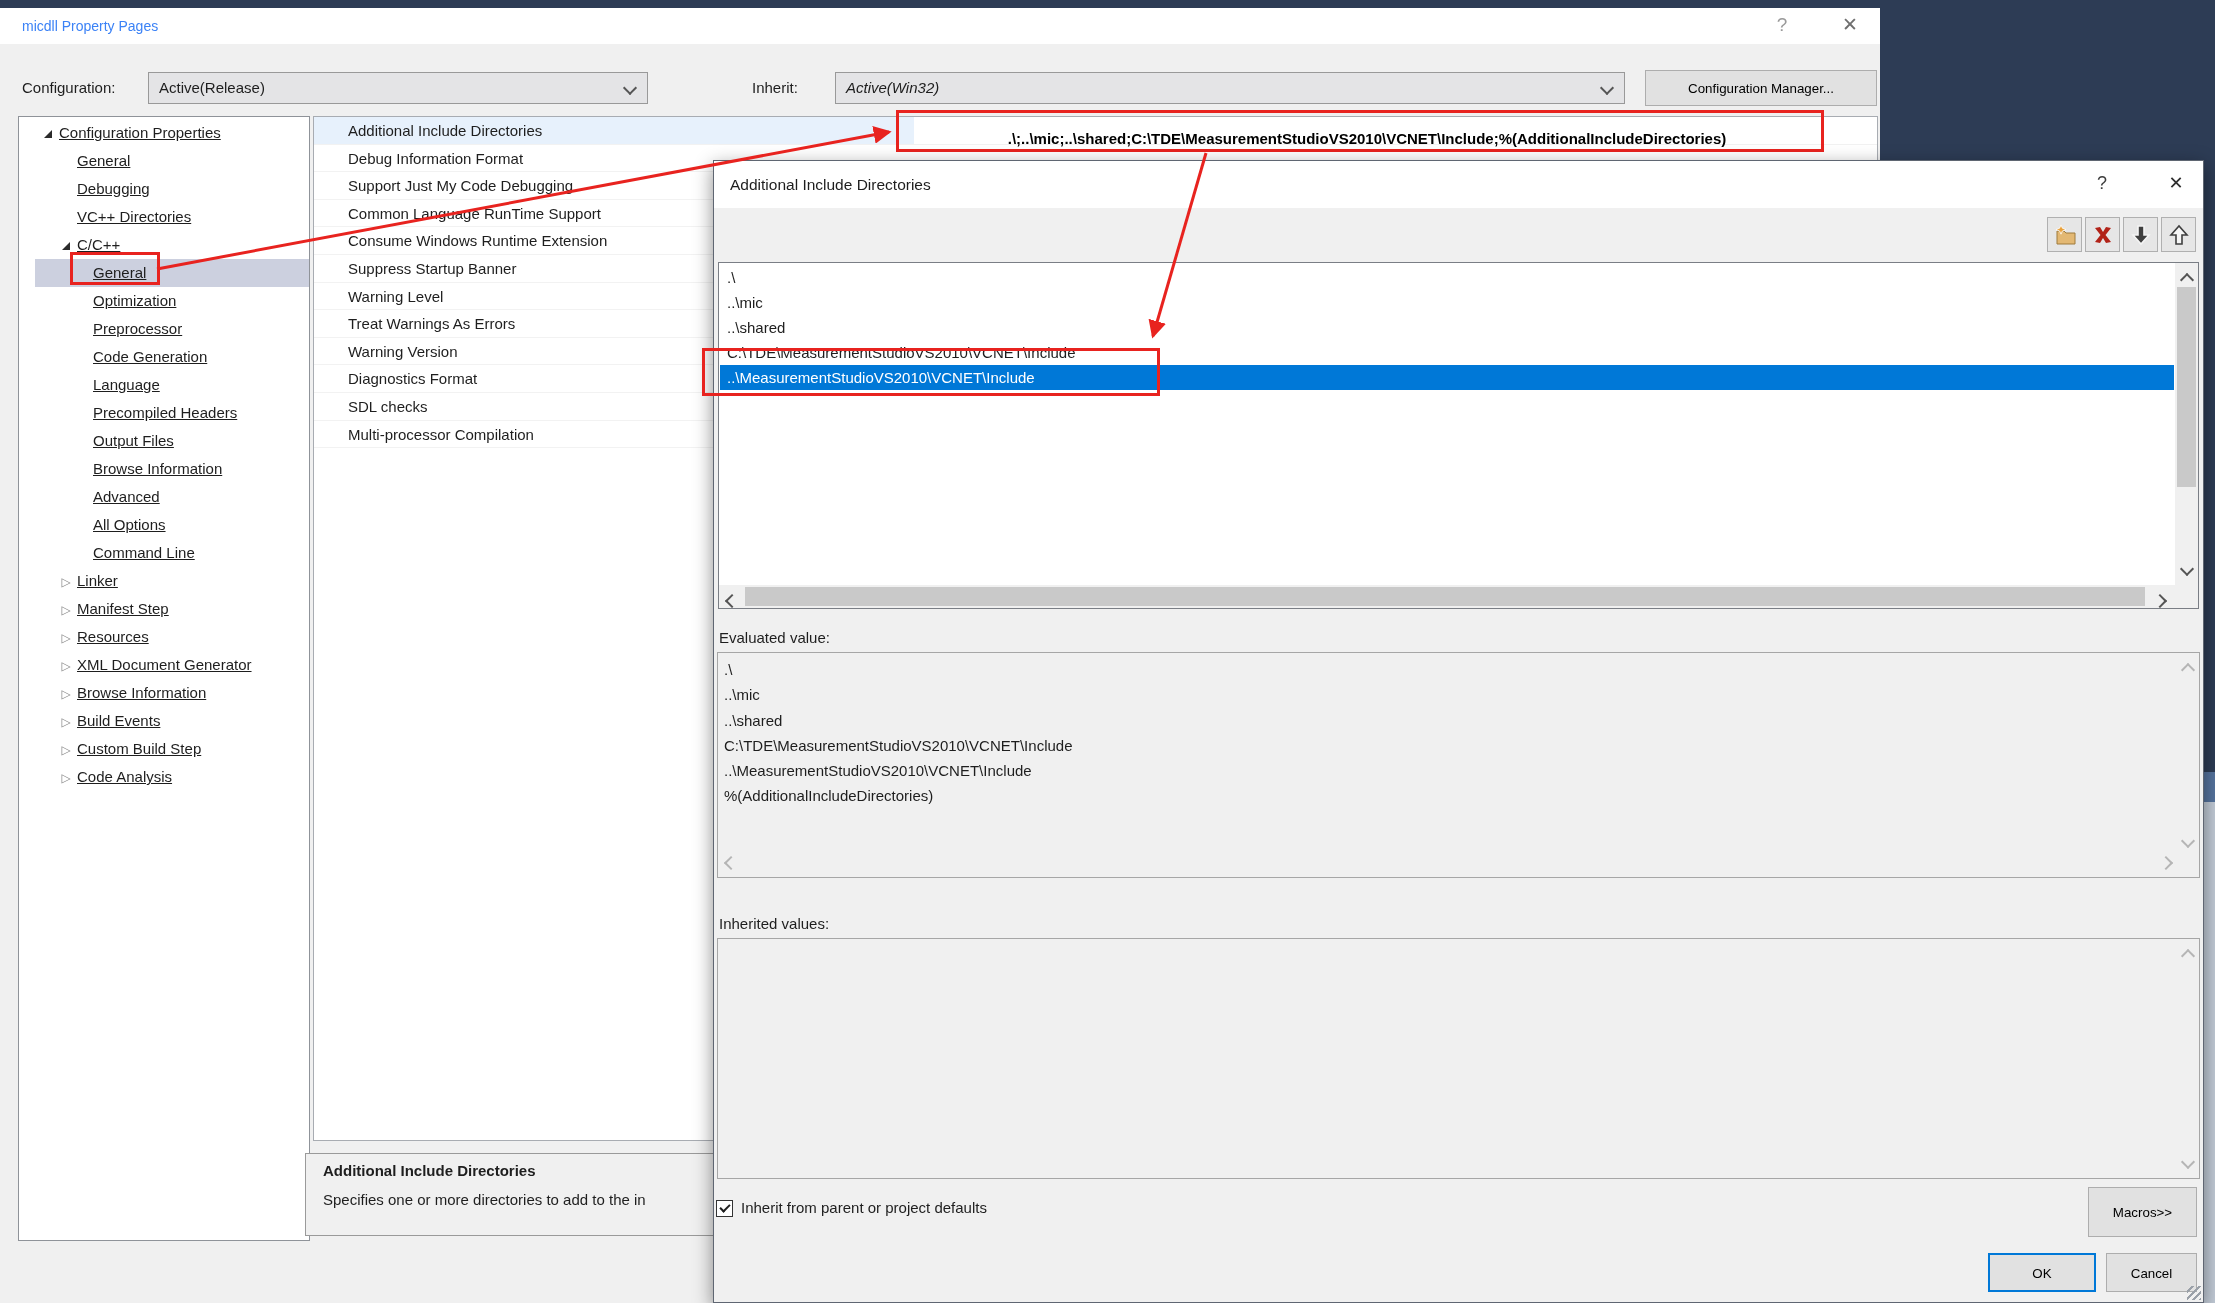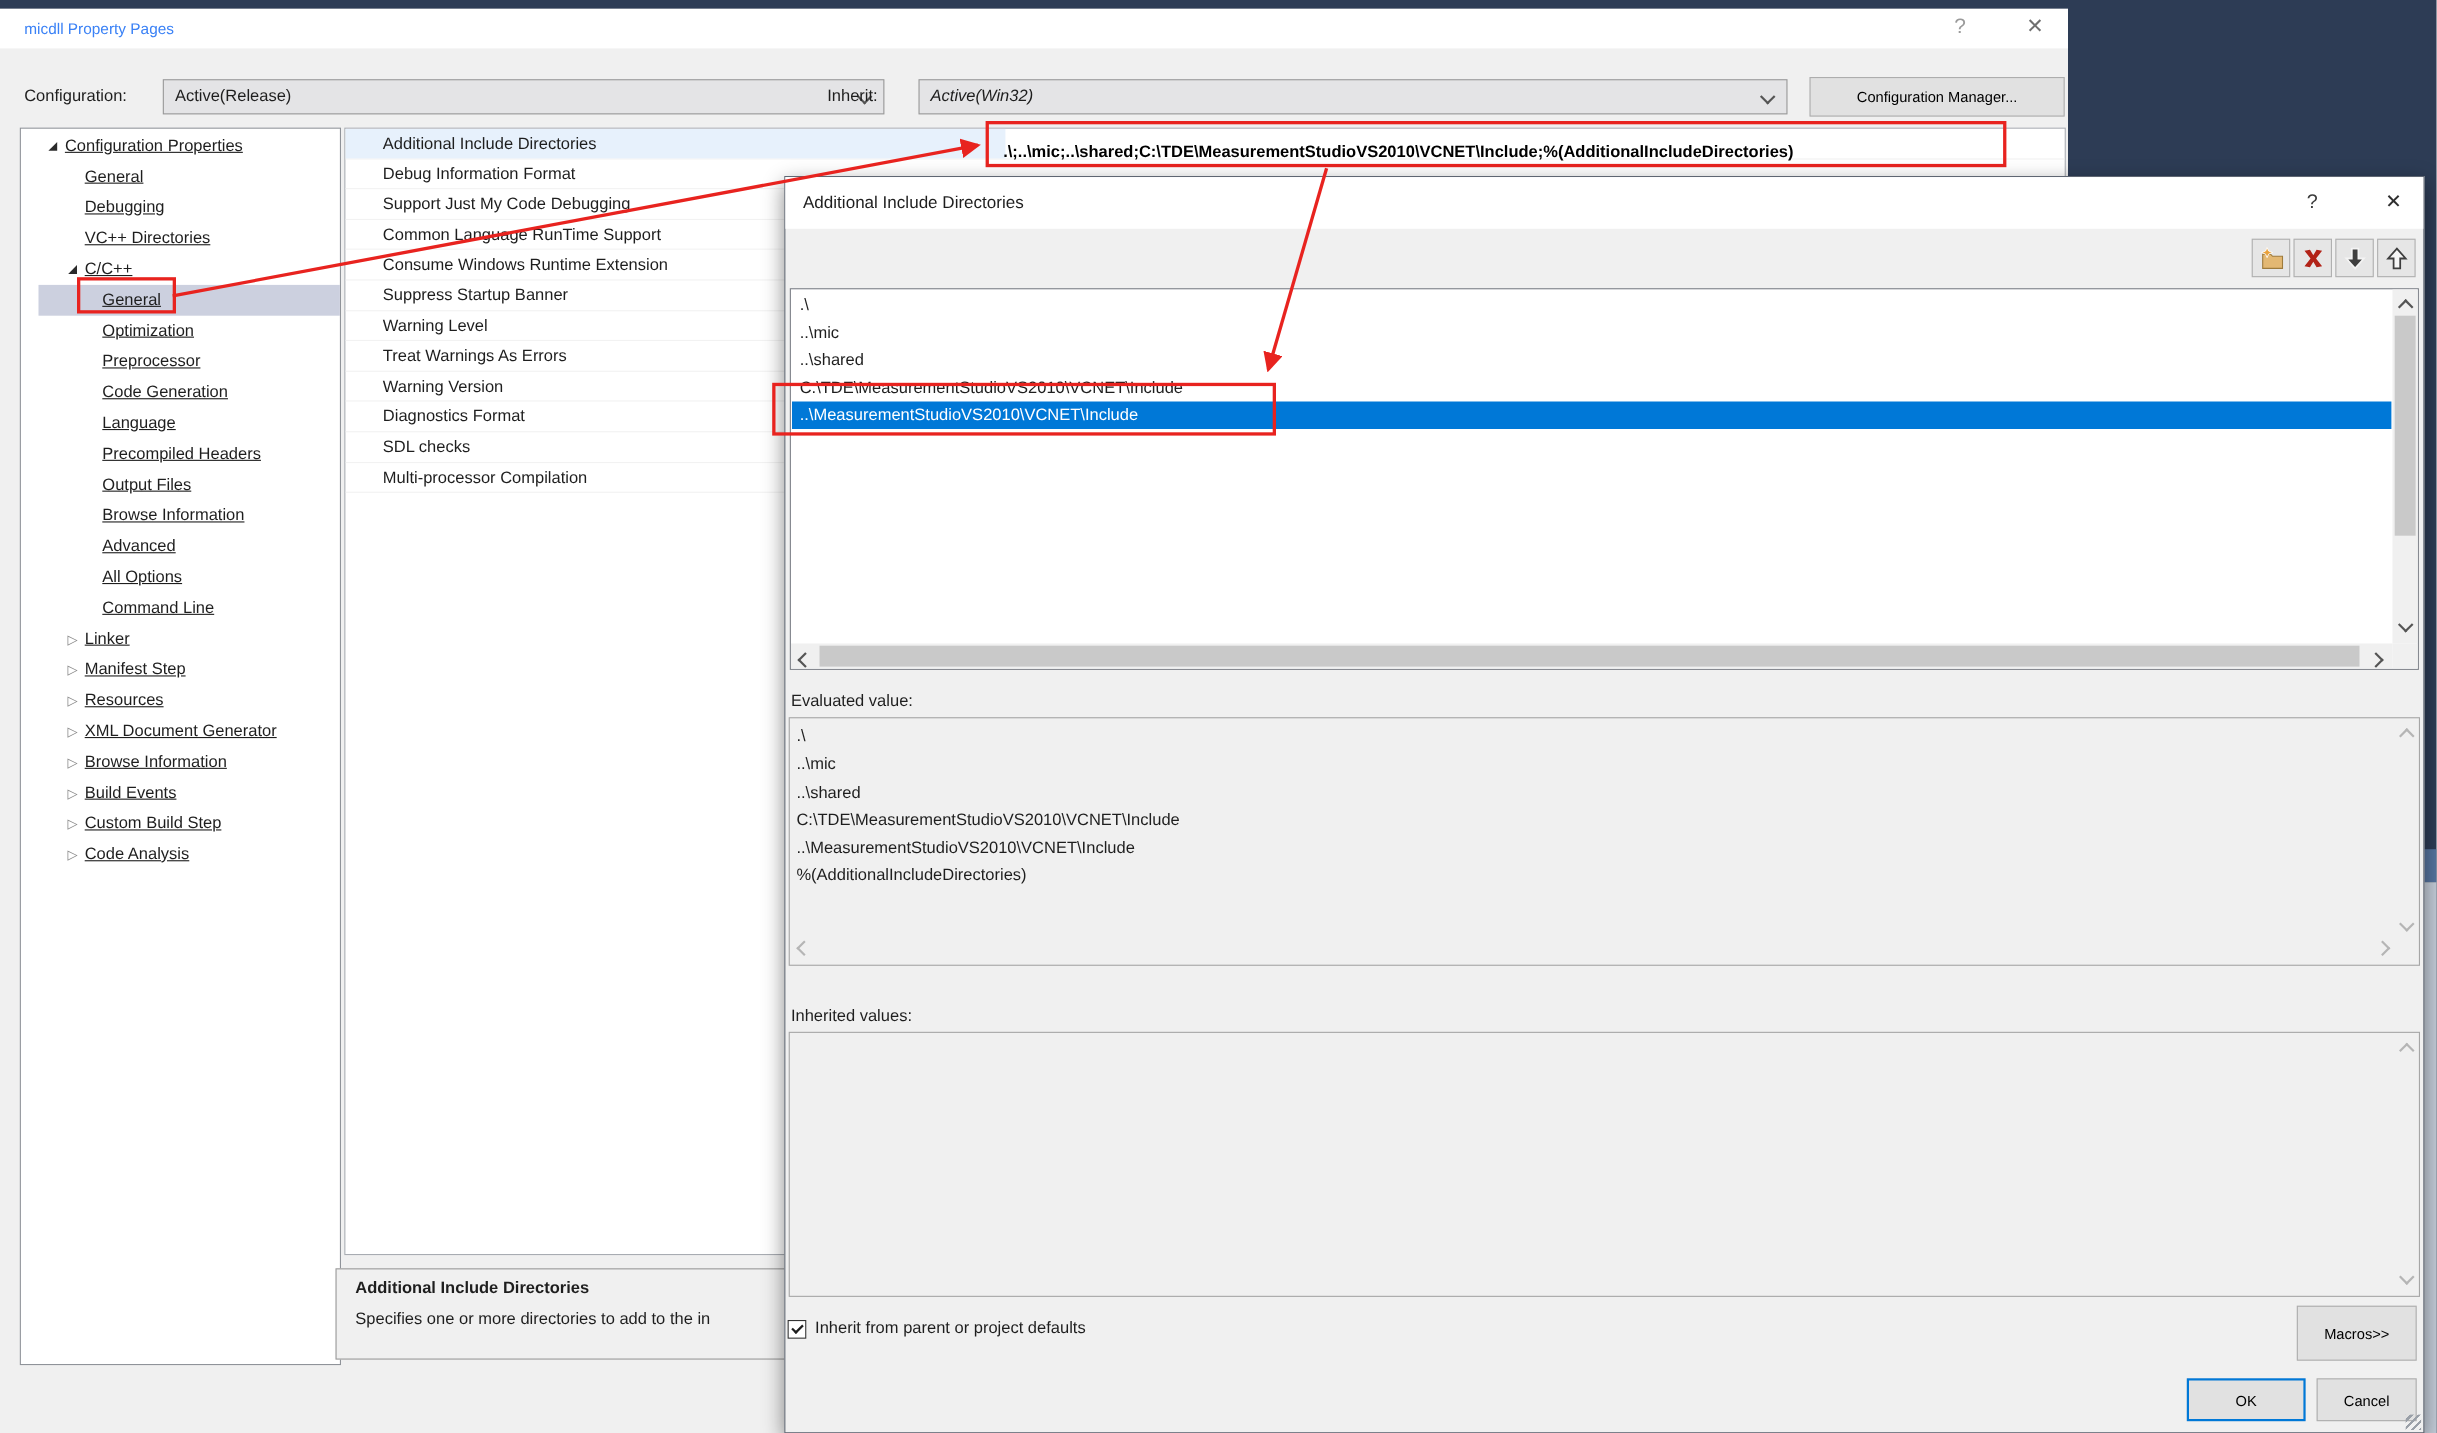--- a/index.html
+++ b/index.html
@@ -19,21 +19,21 @@
   
   .main-dialog{left:0;top:8px;width:1880px;height:1295px;background:#f0f0f0;}
   .md-titlebar{left:0;top:0;width:1880px;height:36px;background:#ffffff;}
   .md-title{left:22px;top:0;height:36px;line-height:36px;color:#3b82f6;font-size:14px;}
   .md-help{left:1762px;top:0;width:40px;height:36px;line-height:34px;text-align:center;color:#9a9a9a;font-size:19px;}
   .md-close{left:1828px;top:0;width:44px;height:36px;line-height:34px;text-align:center;color:#6f6f6f;font-size:19px;}
 
   .cfg-label{left:22px;top:64px;height:32px;line-height:32px;}
   .combo{background:#e4e4e6;border:1px solid #999;box-sizing:border-box;height:32px;line-height:30px;}
   .combo .val{position:absolute;left:10px;top:0;line-height:30px;white-space:nowrap;}
-  .combo-config{left:148px;top:64px;width:656px;text-decoration:underline;}
+  .combo-config{left:148px;top:64px;width:500px;text-decoration:underline;}
   .combo-platform{left:835px;top:64px;width:790px;font-style:italic;}
   .plat-label{left:752px;top:64px;height:32px;line-height:32px;}
   .btn{background:#e1e1e1;border:1px solid #adadad;box-sizing:border-box;text-align:center;}
   .cfgmgr-btn{left:1645px;top:62px;width:232px;height:36px;line-height:34px;}
 
   
   .chev{display:inline-block;width:8px;height:8px;border-right:2px solid #555;border-bottom:2px solid #555;}
   .chev-down{transform:rotate(45deg);}
   .chev-up{transform:rotate(-135deg);}
   .chev-left{transform:rotate(135deg);}
@@ -56,21 +56,21 @@
   .tree-row.st-collapsed .tw i{font-style:normal;color:#8a8a8a;font-size:12px;}
   .tree-row.st-collapsed .tw i::before{content:"▷";}
 
   
   .grid-panel{left:313px;top:108px;width:1565px;height:1025px;background:#fff;border:1px solid #a8acb2;box-sizing:border-box;overflow:hidden;}
   .prop-row{position:relative;height:27.6px;line-height:27.6px;padding-left:34px;border-bottom:1px solid #f2f2f2;box-sizing:border-box;white-space:nowrap;}
   .prop-row.selected::before{content:"";position:absolute;left:0;top:0;width:600px;height:100%;background:#e7f1fc;z-index:0;}
   .prop-row span{position:relative;z-index:1;}
 
   
-  .prop-value{left:912px;top:110px;width:910px;height:42px;line-height:42px;font-weight:700;color:#000;white-space:nowrap;overflow:hidden;}
+  .prop-value{left:912px;top:110px;width:910px;height:42px;line-height:42px;font-weight:700;color:#000;white-space:nowrap;overflow:hidden;text-align:center;}
 
   
   .desc-box{left:305px;top:1145px;width:1573px;height:83px;background:#f0f0f0;border:1px solid #9a9a9a;box-sizing:border-box;}
   .desc-title{position:absolute;left:17px;top:8px;font-weight:700;}
   .desc-text{position:absolute;left:17px;top:37px;white-space:nowrap;}
 
   
   .popup{left:713px;top:160px;width:1491px;height:1143px;background:#f0f0f0;border:1px solid #5f6672;box-sizing:border-box;z-index:50;box-shadow:0 6px 18px rgba(0,0,0,.45);}
   .pp-titlebar{position:absolute;left:0;top:0;width:100%;height:47px;background:#fff;}
   .pp-title{position:absolute;left:16px;top:0;height:47px;line-height:47px;font-size:15.5px;}

